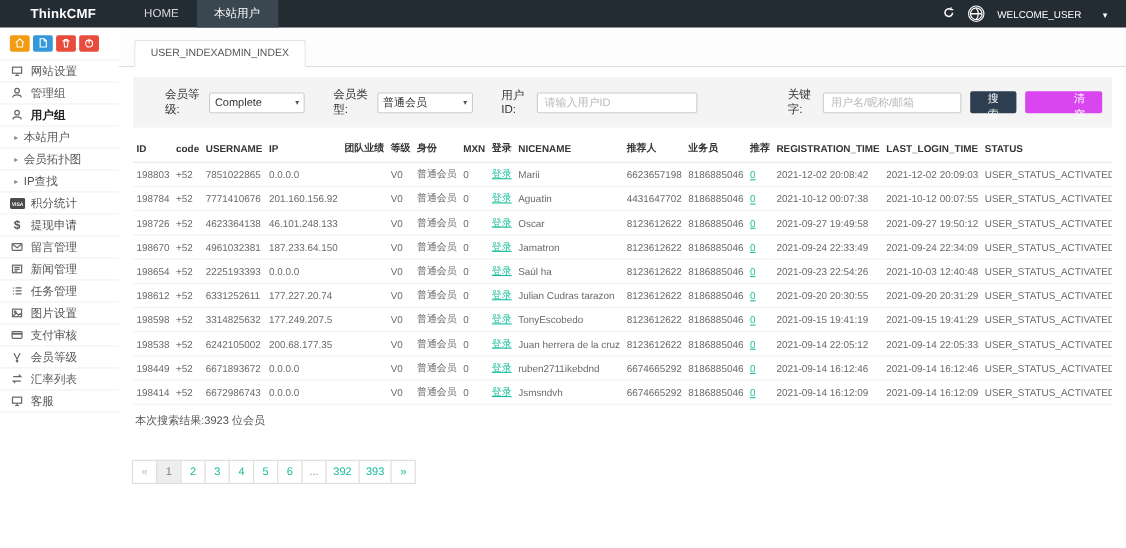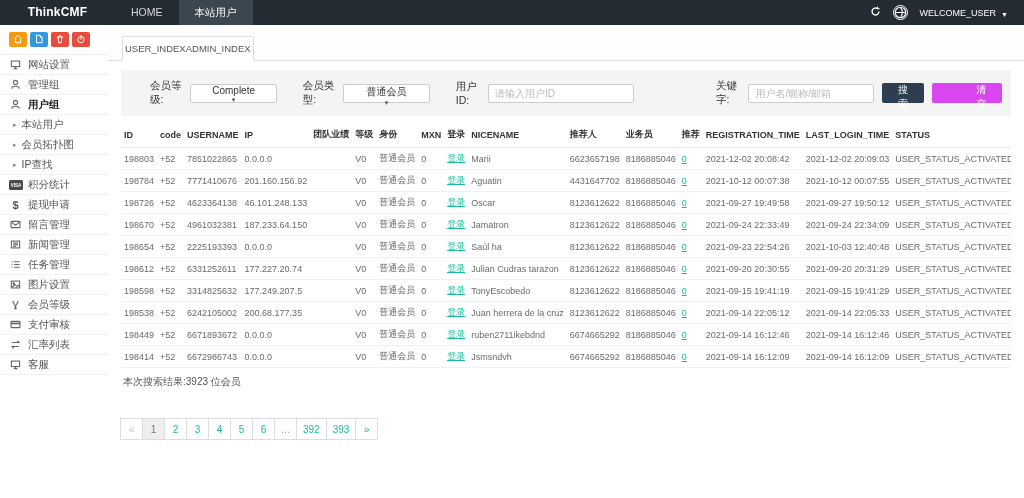--- a/index.html
+++ b/index.html
@@ -11,50 +11,50 @@
     display:flex; align-items:stretch; z-index:10; }
   .brand { width:115px; text-align:center; line-height:25px; color:#fff; font-weight:bold;
     font-size:12px; letter-spacing:.2px; }
   .topnav { display:flex; }
   .topnav-item { line-height:25px; padding:0 16px; color:#d6dadd; font-size:10.5px; cursor:pointer; }
   .topnav-item.active { background:#3a4750; color:#fff; }
   .topbar-right { margin-left:auto; display:flex; align-items:center; gap:12px; padding-right:16px; color:#fff; }
   .refresh-ic { font-size:11px; color:#fff; cursor:pointer; line-height:1; }
   .avatar { width:15px; height:15px; border-radius:50%; border:1px solid #fff; display:flex;
     align-items:center; justify-content:center; overflow:hidden; }
-  .welcome { font-size:9px; color:#fff; display:flex; align-items:flex-end; gap:5px; cursor:pointer; }
+  .welcome { font-size:9px; color:#fff; display:flex; align-items:flex-end; gap:18px; cursor:pointer; }
   .caret { font-size:7px; }
 
   
   .sidebar { position:absolute; top:25px; left:0; bottom:0; width:123px; background:#fff;
     border-right:1px solid #ddd; }
   .quick { display:flex; gap:3px; padding:7px 9px; border-bottom:1px solid #eee; }
   .qbtn { width:18px; height:15px; border-radius:2px; color:#fff; display:flex; align-items:center;
     justify-content:center; font-size:9px; cursor:pointer; }
   .menu { list-style:none; }
   .menu li { height:20px; display:flex; align-items:center; gap:5px; padding:0 8px;
     border-bottom:1px solid #f1f1f1; font-size:10.5px; color:#555; cursor:pointer; }
   .menu li .mi { width:15px; display:flex; align-items:center; justify-content:center; color:#666; font-size:10px; }
   .menu li.sub { padding-left:13px; }
   .menu li .bullet { color:#888; font-size:7px; }
   .menu li .arrow { margin-left:auto; color:#999; font-size:9px; }
   .menu li.active { color:#222; font-weight:bold; }
 
   
   .main { position:absolute; top:25px; left:108px; right:0; bottom:0; background:#fff; overflow:hidden; }
   .tabstrip { padding:11px 14px 0; border-bottom:1px solid #ddd; display:flex; background:#fdfdfd; }
-  .tab { padding:6px 2px; font-size:9.5px; color:#555; background:#fff; border:1px solid #ddd;
+  .tab { padding:6px 14px; font-size:9.5px; color:#555; background:#fff; border:1px solid #ddd;
     border-bottom:1px solid #fff; margin-bottom:-1px; border-radius:2px 2px 0 0; cursor:pointer; }
 
   .filterbar { margin:9px 13px 0; background:#f4f4f4; padding:9px 9px; display:flex;
     align-items:center; gap:6px; font-size:10.5px; color:#333; }
   .flabel { margin-left:20px; }
   .fselect { background:#fff; border:1px solid #ccc; border-radius:2px; height:19px; width:110px;
     display:flex; align-items:center; justify-content:space-between; padding:0 4px; font-size:10px;
-    color:#333; cursor:pointer;flex-direction:column; }
+    color:#333; cursor:pointer; }
   .fselect .caret { color:#555; }
   .finput { height:19px; border:1px solid #ccc; border-radius:2px; padding:0 6px; font-size:10px;
     color:#333; outline:none; }
   .finput::placeholder { color:#b9b9b9; }
   .fbtn { height:20px; border:none; border-radius:2px; color:#fff; font-size:10px;
     padding:0 13px; cursor:pointer; margin-left:2px; font-family:inherit; }
   .fbtn.search { background:#2c3e50; }
   .fbtn.clear { background:#d946ef;padding-left:42px; }
 
   .tablewrap { margin:6px 13px 0; overflow:hidden; }
@@ -219,34 +219,34 @@
             <rect x="2" y="3" width="12" height="10"></rect>
             <circle cx="5.5" cy="6.5" r="1" fill="currentColor"></circle>
             <path d="M3 12l4-4 3 3 2-2 2 2"></path>
           </svg>
         </span>
         <span>图片设置</span>
       </li>
       <li class=" ">
         <span class="mi">
           <svg width="11" height="11" viewBox="0 0 16 16" fill="none" stroke="currentColor" stroke-width="1.6">
+            <rect x="1.5" y="3.5" width="13" height="9" rx="1"></rect>
+            <path d="M1.5 6.5h13" stroke-width="2.4"></path>
+          </svg>
+        </span>
+        <span>支付审核</span>
+      </li>
+      <li class=" ">
+        <span class="mi">
+          <svg width="11" height="11" viewBox="0 0 16 16" fill="none" stroke="currentColor" stroke-width="1.6">
             <path d="M4 3l4 8 4-8"></path>
             <circle cx="8" cy="13.5" r="1" fill="currentColor"></circle>
           </svg>
         </span>
         <span>会员等级</span>
-      </li>
-      <li class=" ">
-        <span class="mi">
-          <svg width="11" height="11" viewBox="0 0 16 16" fill="none" stroke="currentColor" stroke-width="1.6">
-            <rect x="1.5" y="3.5" width="13" height="9" rx="1"></rect>
-            <path d="M1.5 6.5h13" stroke-width="2.4"></path>
-          </svg>
-        </span>
-        <span>支付审核</span>
       </li>
       <li class=" ">
         <span class="mi">
           <svg width="11" height="11" viewBox="0 0 16 16" fill="none" stroke="currentColor" stroke-width="1.6">
             <path d="M3 5h10l-2.5-2.5M13 11H3l2.5 2.5"></path>
           </svg>
         </span>
         <span>汇率列表</span>
       </li>
       <li class=" ">

